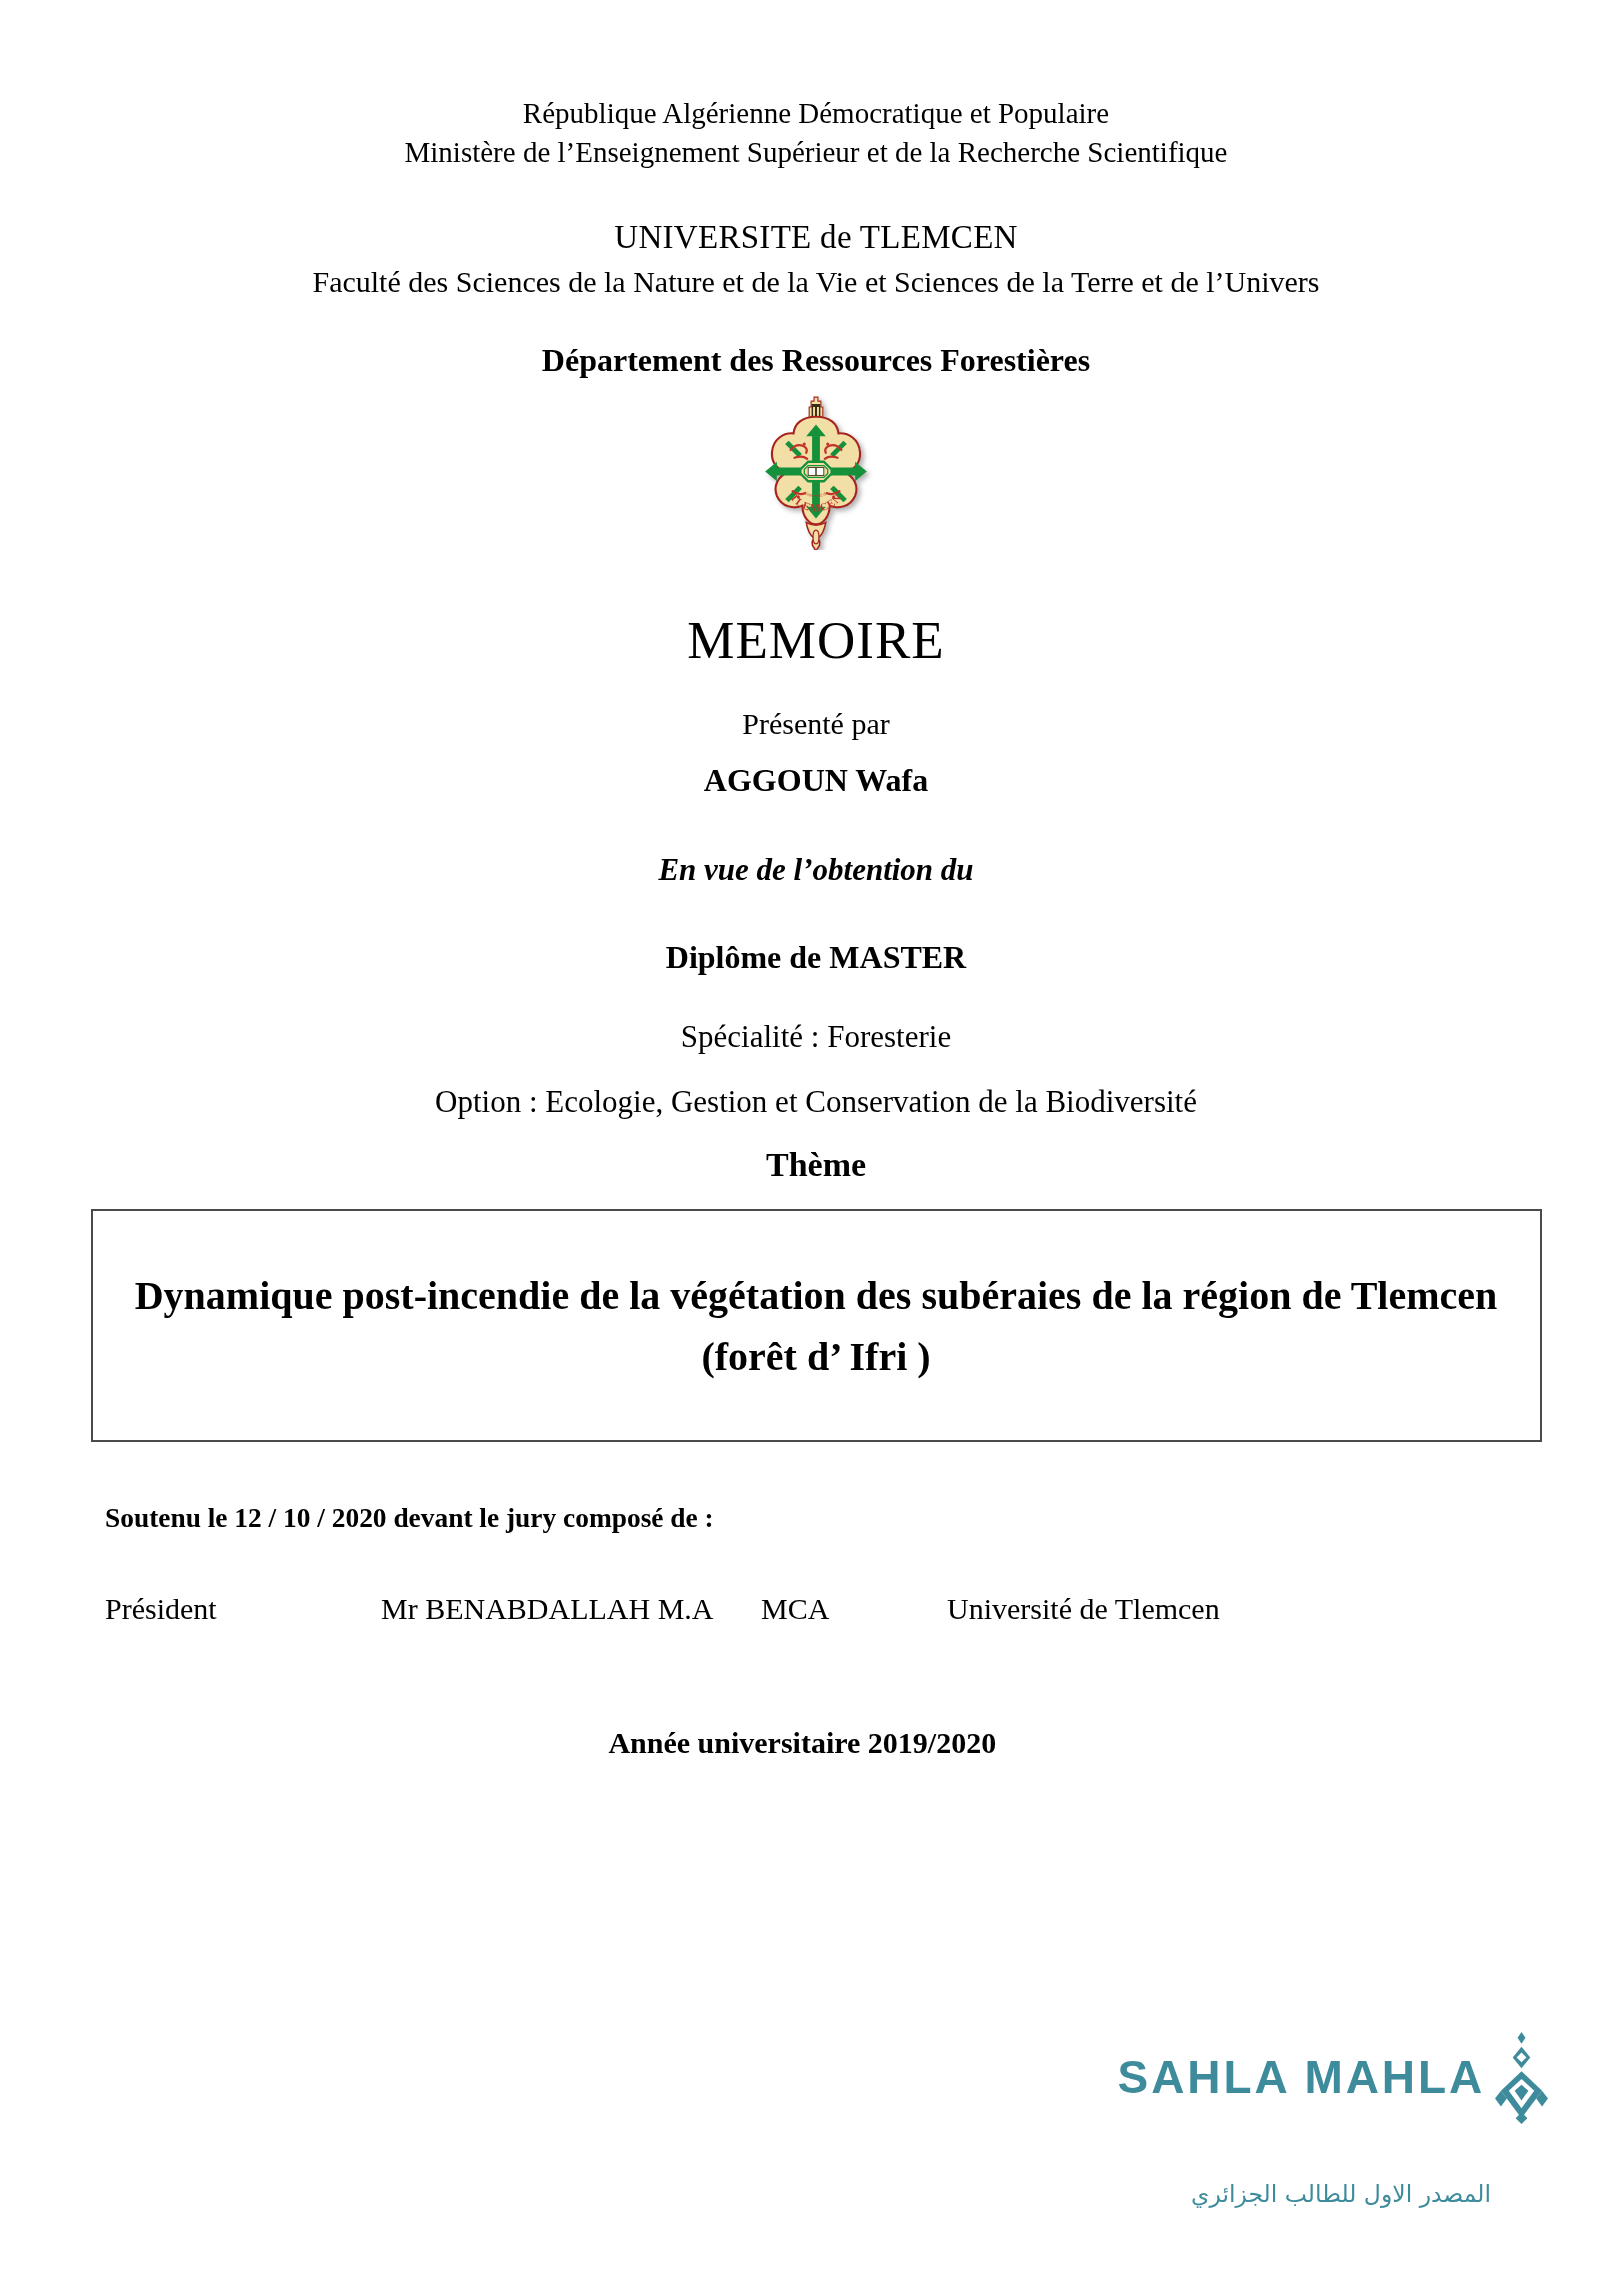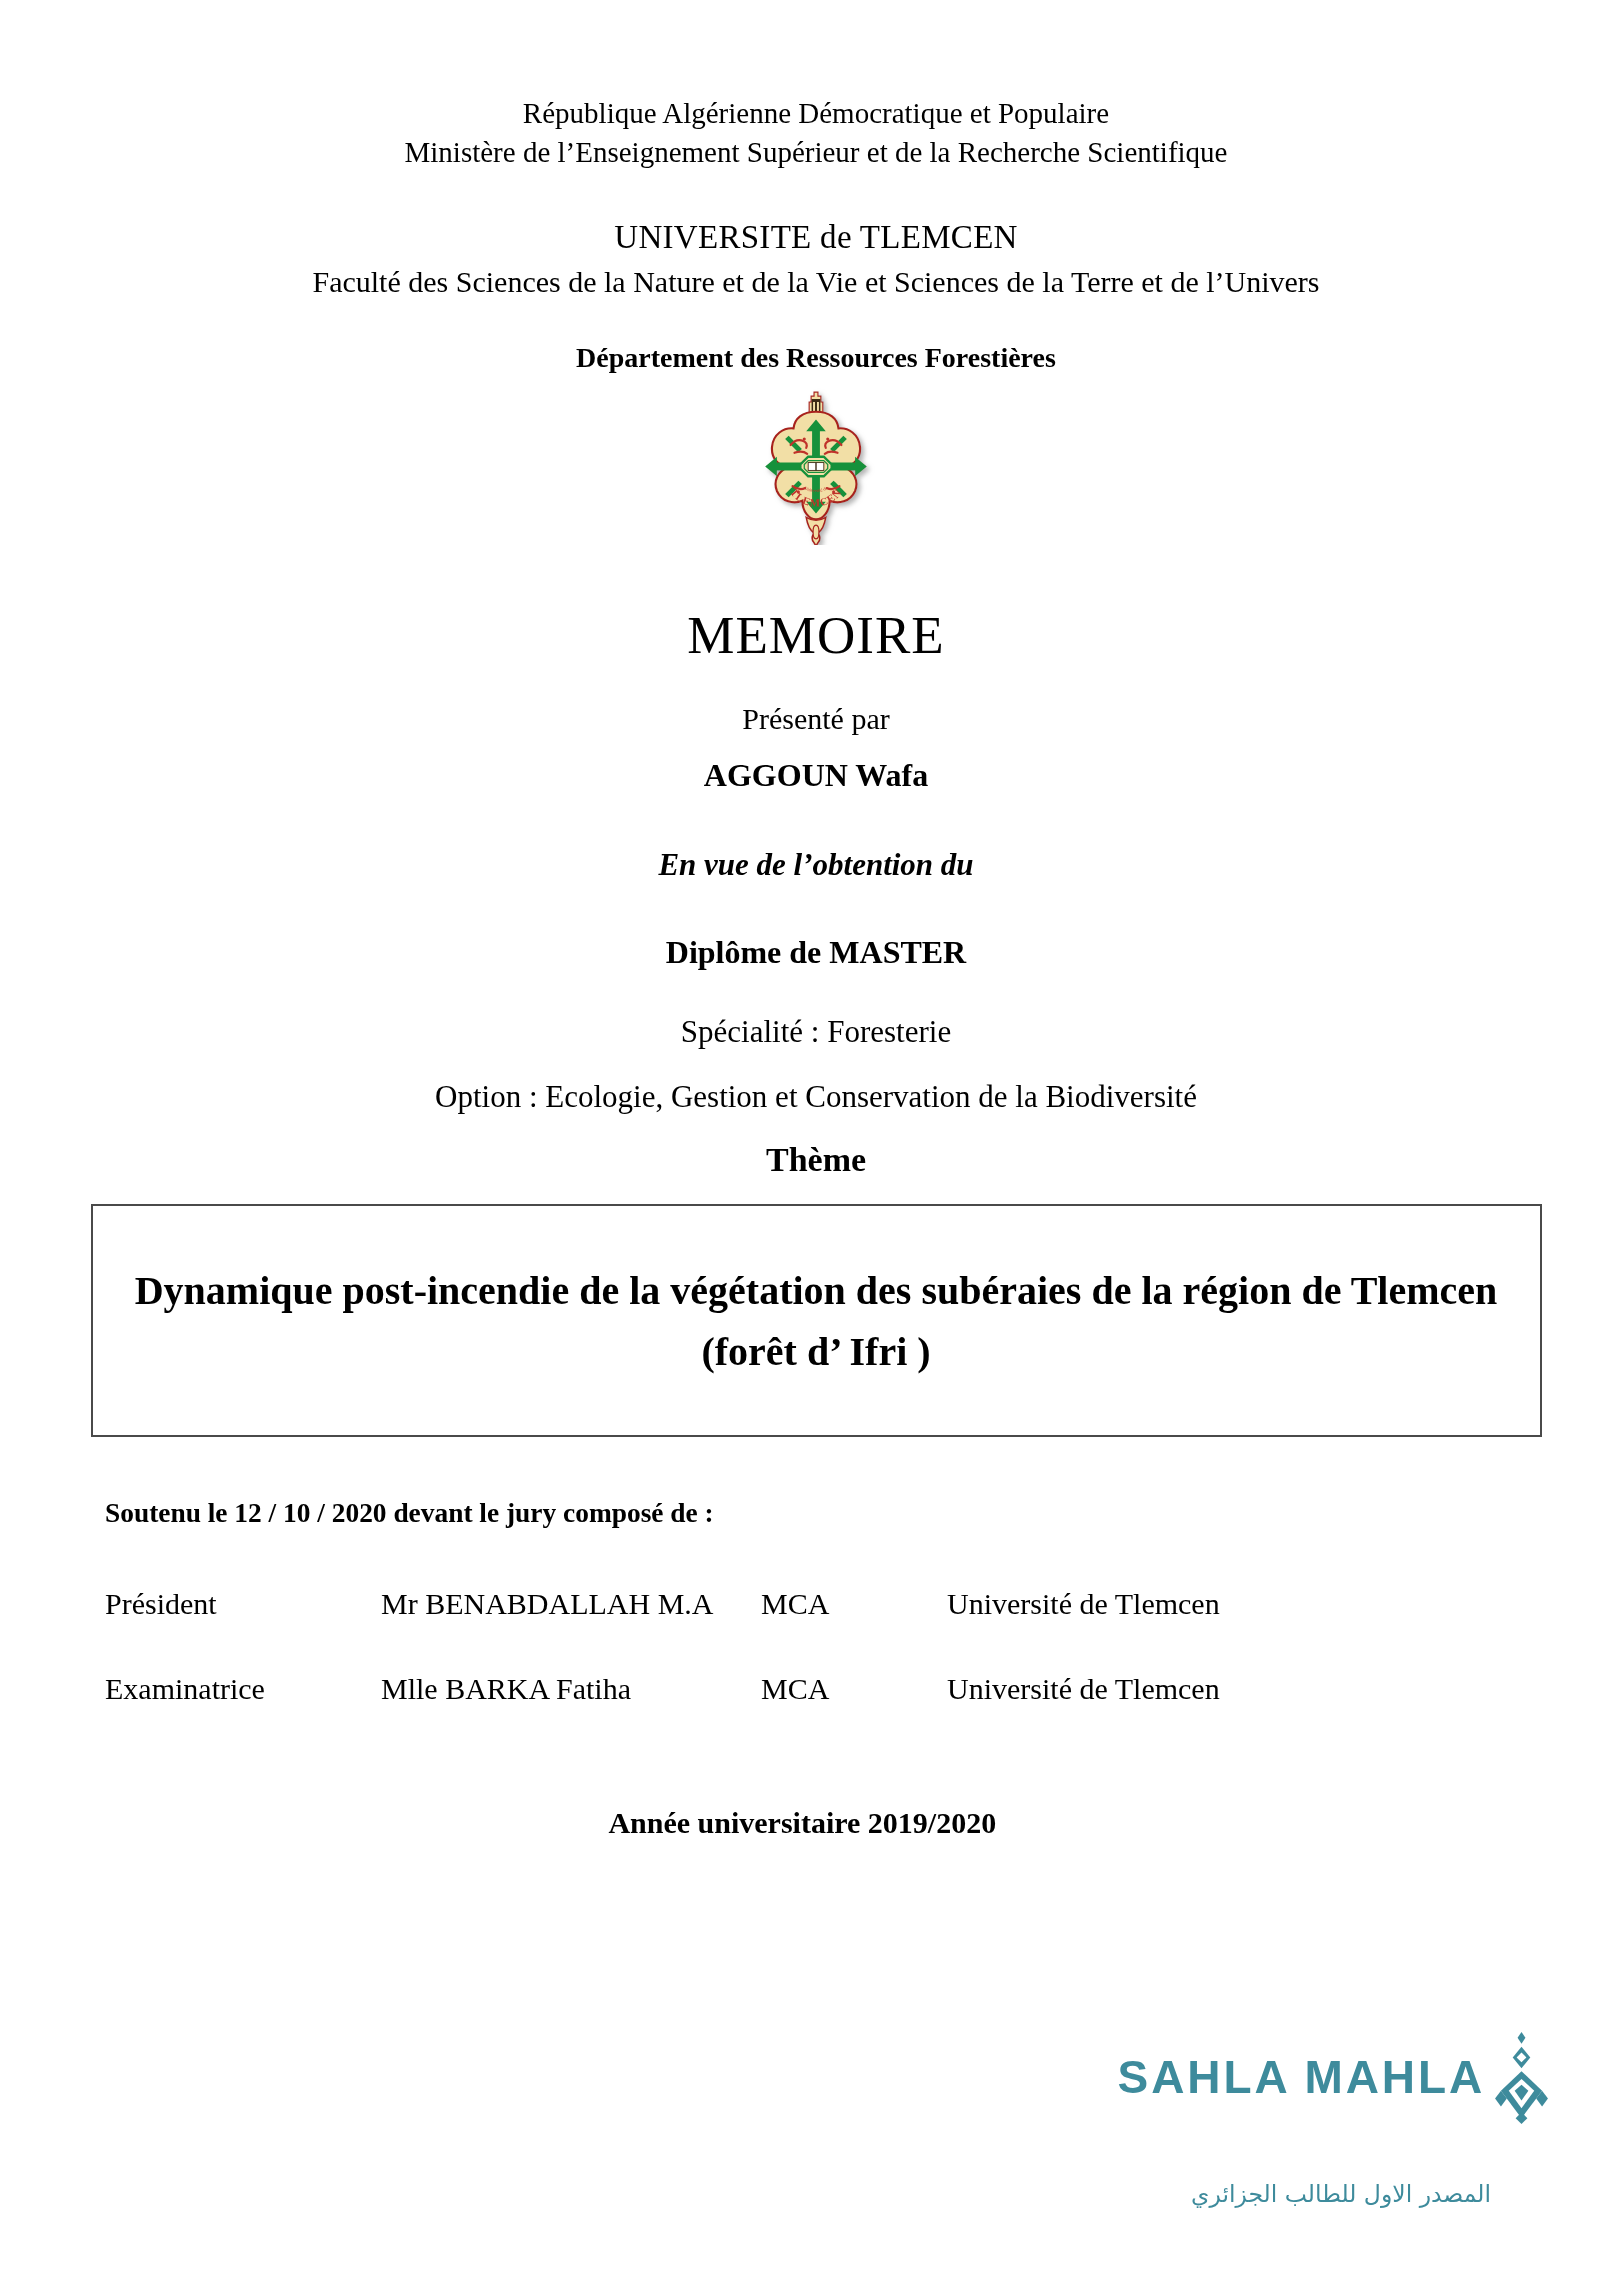--- a/index.html
+++ b/index.html
@@ -38,21 +38,21 @@
     line-height: 45px;
     text-align: center;
     letter-spacing: 0.3px;
     white-space: nowrap;
   }
   .univ-name { margin-top: 43px; }
   .fac-line { font-size: 30px; line-height: 43px; text-align: center; white-space: nowrap; }
 
   .dept {
     margin-top: 39px;
-    font-size: 28px;
+    font-size: 32px;
     font-weight: bold;
     text-align: center;
     white-space: nowrap;
   }
 
   
   .emblem-wrap {
     margin-top: 13.7px;
     width: 176px;
     height: 157px;
@@ -311,26 +311,20 @@
     <div class="title-text">Dynamique post-incendie de la végétation des subéraies de la région de Tlemcen (forêt d’ Ifri )</div>
   </div>
 
   <div class="jury-intro">Soutenu le 12 / 10 / 2020 devant le jury composé de :</div>
 
   <table class="jury-table">
     <tbody>
       <tr>
         <td class="col-role">Président</td>
         <td class="col-name">Mr BENABDALLAH M.A</td>
-        <td class="col-grade">MCA</td>
-        <td class="col-univ">Université de Tlemcen</td>
-      </tr>
-      <tr>
-        <td class="col-role">Examinatrice</td>
-        <td class="col-name">Mlle BARKA  Fatiha</td>
         <td class="col-grade">MCA</td>
         <td class="col-univ">Université de Tlemcen</td>
       </tr>
     </tbody>
   </table>
 
   <div class="annee">Année universitaire 2019/2020</div>
 
   <div class="watermark">
     <div class="wm-row">

